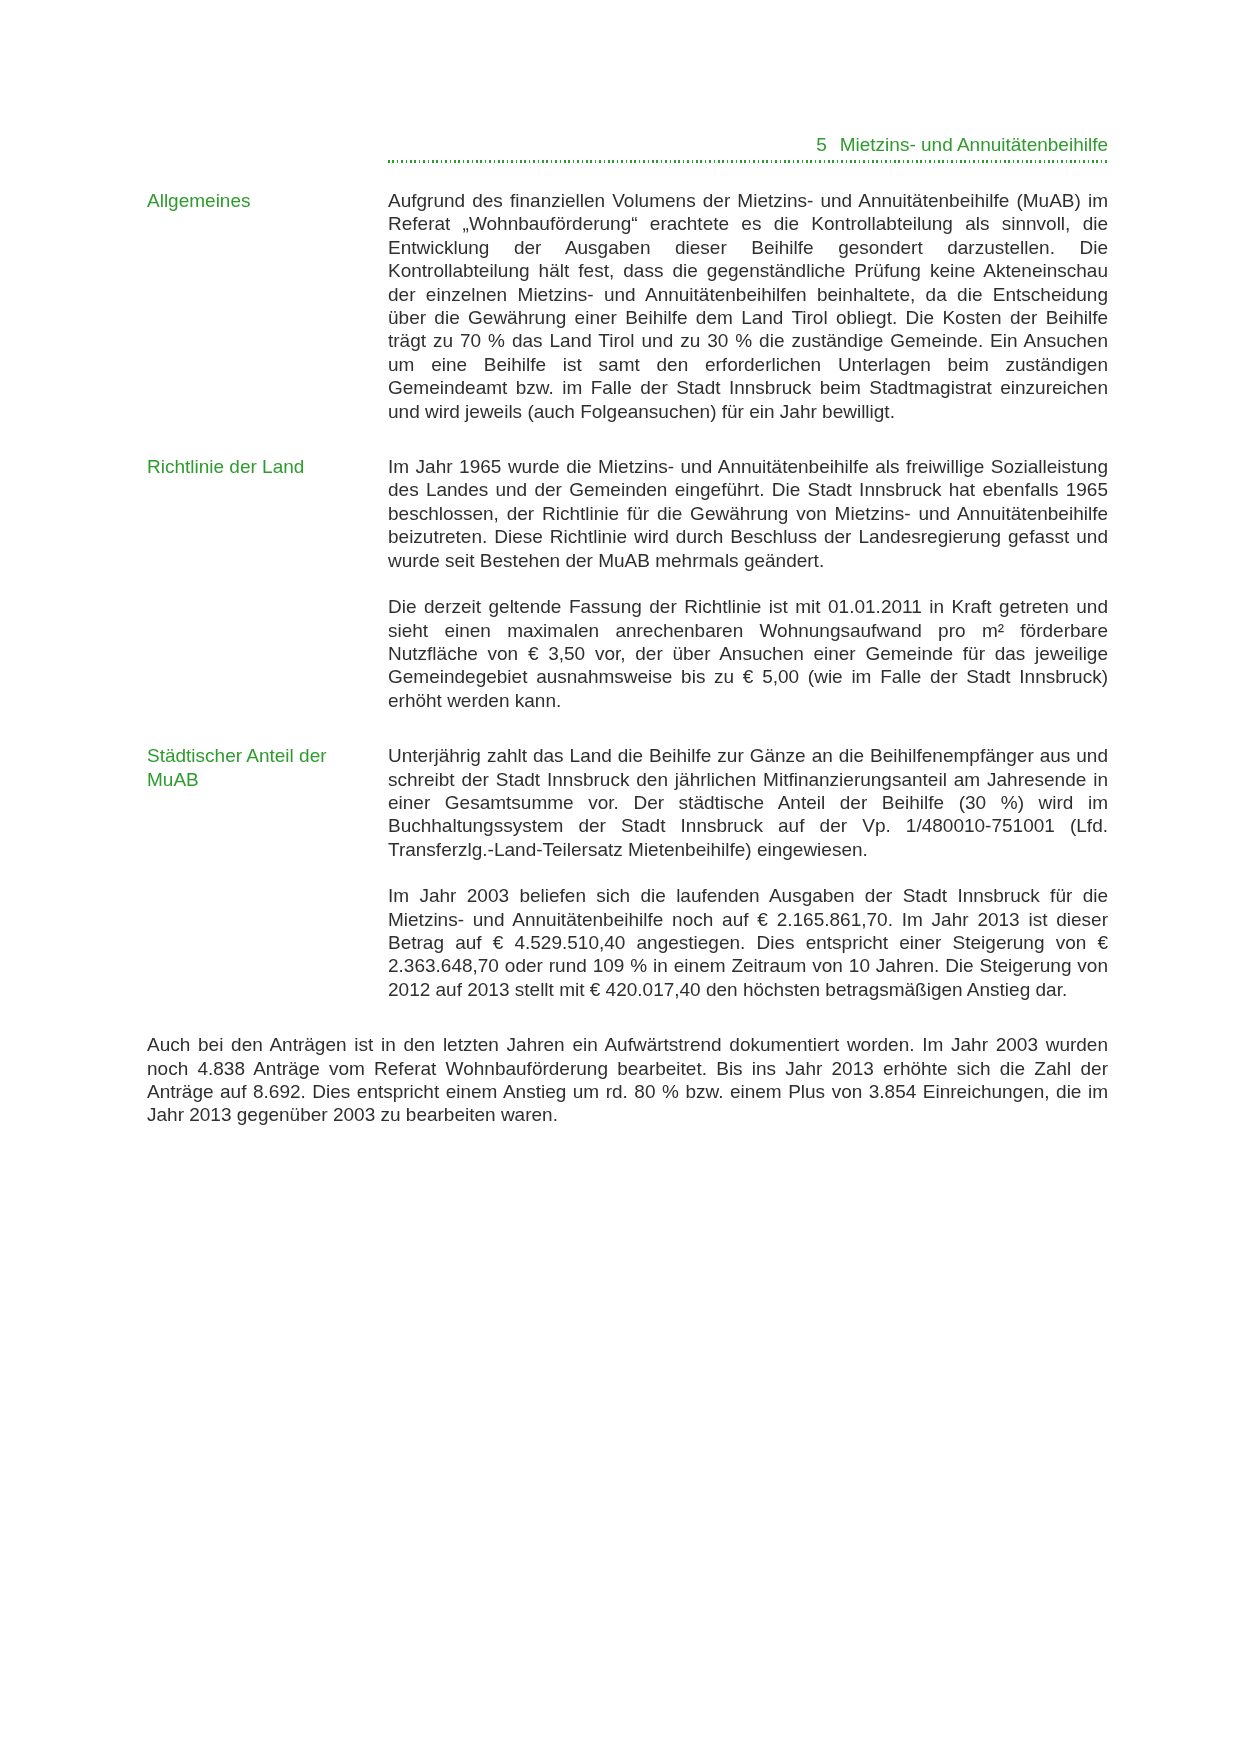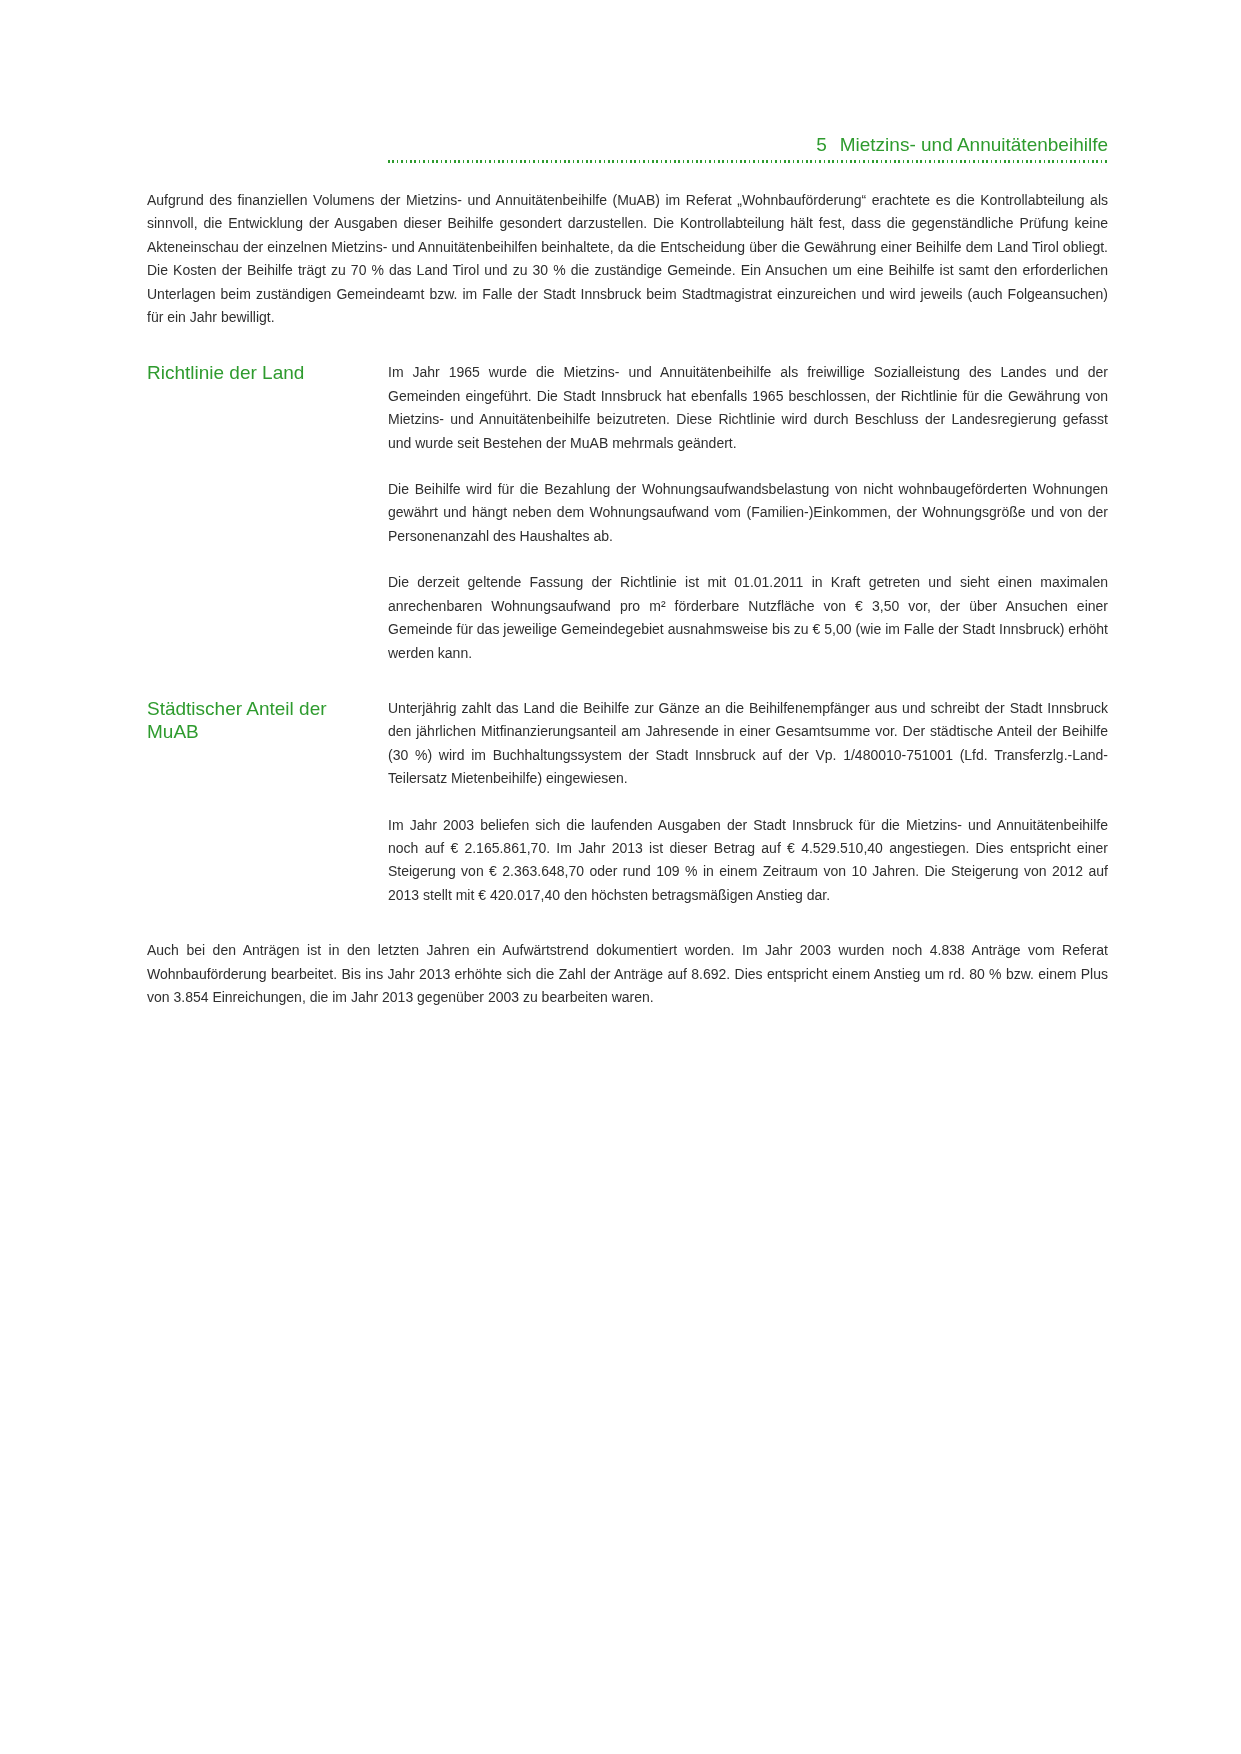--- a/index.html
+++ b/index.html
@@ -41,21 +41,21 @@
     width: 241px;
     box-sizing: border-box;
     padding-right: 34px;
     color: var(--accent);
     font-size: 19px;
     line-height: 23.4px;
   }
   .section-body { flex: 1 1 auto; min-width: 0; }
   .para {
     margin: 0 0 23px 0;
-    font-size: 14px;
+    font-size: 19px;
     line-height: 23.4px;
     text-align: justify;
     hyphens: auto;
     -webkit-hyphens: auto;
   }
   .page-footer {
     position: absolute;
     left: 147px;
     right: 133px;
     top: 1641px;
@@ -79,30 +79,30 @@
   <header class="page-header">
     <div class="chapter">
       <span class="chapter-number">5</span><span class="chapter-title">Mietzins- und Annuitätenbeihilfe</span>
     </div>
     <div class="rule header-rule"></div>
   </header>
 
   <main class="content">
 
     <section class="section">
+      <div class="margin-label">Allgemeines</div>
       <div class="section-body">
         <p class="para">Aufgrund des finanziellen Volumens der Mietzins- und Annuitätenbeihilfe (MuAB) im Referat „Wohnbauförderung“ erachtete es die Kontrollabteilung als sinnvoll, die Entwicklung der Ausgaben dieser Beihilfe gesondert darzustellen. Die Kontrollabteilung hält fest, dass die gegenständliche Prüfung keine Akteneinschau der einzelnen Mietzins- und Annuitätenbeihilfen beinhaltete, da die Entscheidung über die Gewährung einer Beihilfe dem Land Tirol obliegt. Die Kosten der Beihilfe trägt zu 70 % das Land Tirol und zu 30 % die zuständige Gemeinde. Ein Ansuchen um eine Beihilfe ist samt den erforderlichen Unterlagen beim zuständigen Gemeindeamt bzw. im Falle der Stadt Innsbruck beim Stadtmagistrat einzureichen und wird jeweils (auch Folgeansuchen) für ein Jahr bewilligt.</p>
       </div>
     </section>
 
     <section class="section">
       <div class="margin-label">Richtlinie der Land</div>
       <div class="section-body">
         <p class="para">Im Jahr 1965 wurde die Mietzins- und Annuitätenbeihilfe als freiwillige Sozialleistung des Landes und der Gemeinden eingeführt. Die Stadt Innsbruck hat ebenfalls 1965 beschlossen, der Richtlinie für die Gewährung von Mietzins- und Annuitätenbeihilfe beizutreten. Diese Richtlinie wird durch Beschluss der Landesregierung gefasst und wurde seit Bestehen der MuAB mehrmals geändert.</p>
-        <p class="para">Die Beihilfe wird für die Bezahlung der Wohnungsaufwandsbelastung von nicht wohnbaugeförderten Wohnungen gewährt und hängt neben dem Wohnungsaufwand vom (Familien-)Einkommen, der Wohnungsgröße und von der Personenanzahl des Haushaltes ab.</p>
         <p class="para">Die derzeit geltende Fassung der Richtlinie ist mit 01.01.2011 in Kraft getreten und sieht einen maximalen anrechenbaren Wohnungsaufwand pro m² förderbare Nutzfläche von € 3,50 vor, der über Ansuchen einer Gemeinde für das jeweilige Gemeindegebiet ausnahmsweise bis zu € 5,00 (wie im Falle der Stadt Innsbruck) erhöht werden kann.</p>
       </div>
     </section>
 
     <section class="section">
       <div class="margin-label">Städtischer Anteil der MuAB</div>
       <div class="section-body">
         <p class="para">Unterjährig zahlt das Land die Beihilfe zur Gänze an die Beihilfenempfänger aus und schreibt der Stadt Innsbruck den jährlichen Mitfinanzierungsanteil am Jahresende in einer Gesamtsumme vor. Der städtische Anteil der Beihilfe (30 %) wird im Buchhaltungssystem der Stadt Innsbruck auf der Vp. 1/480010-751001 (Lfd. Transferzlg.-Land-Teilersatz Mietenbeihilfe) eingewiesen.</p>
         <p class="para">Im Jahr 2003 beliefen sich die laufenden Ausgaben der Stadt Innsbruck für die Mietzins- und Annuitätenbeihilfe noch auf € 2.165.861,70. Im Jahr 2013 ist dieser Betrag auf € 4.529.510,40 angestiegen. Dies entspricht einer Steigerung von € 2.363.648,70 oder rund 109 % in einem Zeitraum von 10 Jahren. Die Steigerung von 2012 auf 2013 stellt mit € 420.017,40 den höchsten betragsmäßigen Anstieg dar.</p>
       </div>

